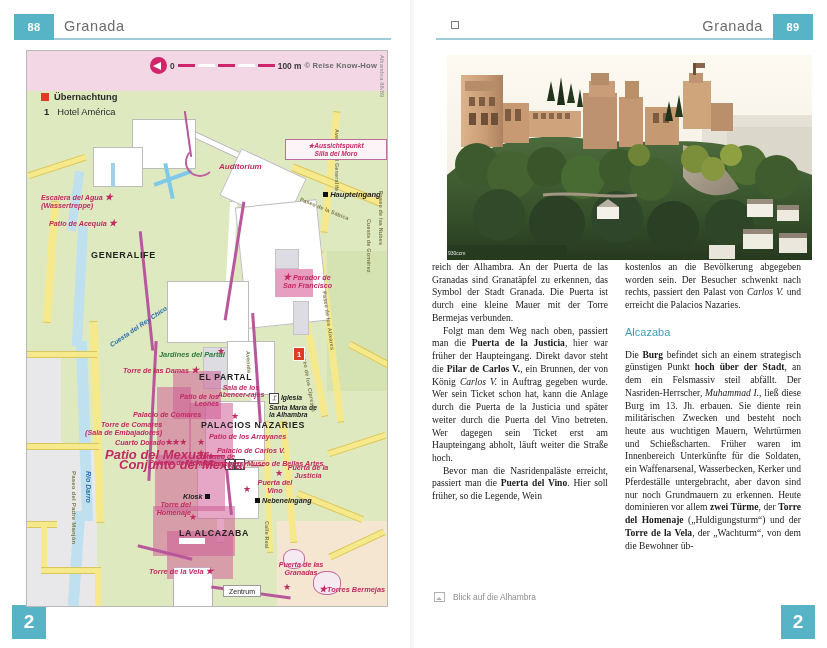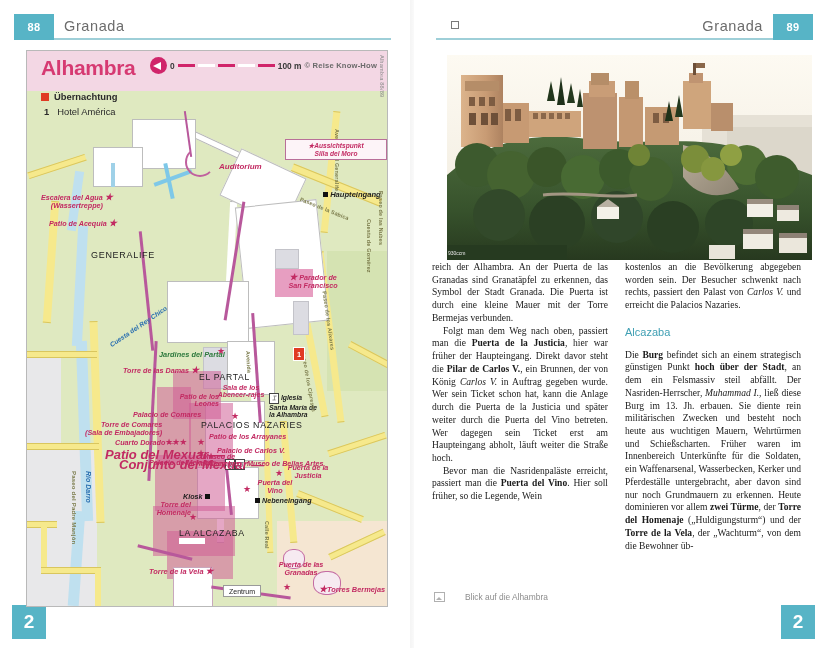--- a/index.html
+++ b/index.html
@@ -87,21 +87,21 @@
 
   
   .lb{position:absolute;z-index:30;font-family:"Liberation Sans",sans-serif;
       line-height:1.05;white-space:nowrap;}
   .lb-it{font-style:italic;font-weight:700;}
   .lb-pink{color:#c22a62;}
   .lb-dark{color:#1e1e1e;}
   .lb-green{color:#2f7a3e;}
   .lb-blue{color:#2a6fb0;}
   .lb-rd{color:#7a7a4a;font-weight:700;font-size:5.4px;letter-spacing:.2px;}
-  .lb-cap{font-weight:400;letter-spacing:.7px;color:#222;}
+  .lb-cap{font-weight:700;letter-spacing:.7px;color:#222;}
   .star{color:#c22a62;font-size:9px;}
   .dot{display:inline-block;width:5px;height:5px;background:#111;}
   .wrap2{white-space:normal;text-align:center;}
 
   .viewbox{position:absolute;z-index:35;background:#fdf4f8;border:.8px solid #b96f99;
            padding:2px 4px;font-family:"Liberation Sans",sans-serif;font-size:6.6px;
            font-style:italic;font-weight:700;color:#c22a62;text-align:center;
            line-height:1.15;}
   .zentrum{position:absolute;z-index:35;background:#ffffff;border:.8px solid #9a9a9a;
            padding:1.5px 5px;font-family:"Liberation Sans",sans-serif;font-size:7px;
@@ -115,21 +115,21 @@
               color:#444;}
 
   
   .photo{position:absolute;left:447px;top:55px;width:365px;height:205px;
          overflow:hidden;background:#cfd9cf;}
   .photo svg{display:block;}
   .photo-credit{position:absolute;left:448px;top:250px;z-index:5;font-size:5px;
                 color:#e8e8e8;font-family:"Liberation Sans",sans-serif;}
   .caption{position:absolute;left:434px;top:592px;width:180px;
            font-family:"Liberation Sans",sans-serif;font-size:8.4px;color:#8d8d8d;
-           display:flex;align-items:center;gap:20px;}
+           display:flex;align-items:center;gap:8px;}
   .cap-ico{display:inline-block;width:9px;height:8px;border:.8px solid #b0b0b0;
            position:relative;}
   .cap-ico:after{content:"";position:absolute;left:1.3px;bottom:1.3px;width:0;height:0;
                  border-left:3px solid transparent;border-right:3px solid transparent;
                  border-bottom:3px solid #b0b0b0;}
 
   .col{position:absolute;top:261px;width:176px;font-size:9.55px;line-height:1.335;
        text-align:justify;}
   .col-a{left:432px;}
   .col-b{left:625px;}
@@ -227,21 +227,20 @@
       <div class="poly wall" style="left:110px;top:500px;width:56px;height:2.5px;transform:rotate(14deg);"></div>
       <div class="poly wall" style="left:184px;top:540px;width:80px;height:2.5px;transform:rotate(8deg);"></div>
       <div class="poly wall" style="left:160px;top:60px;width:2px;height:46px;transform:rotate(-8deg);"></div>
 
       <div class="poly" style="left:158px;top:96px;width:26px;height:26px;border:2.6px solid #c0609e;border-radius:50%;border-right-color:transparent;border-top-color:transparent;background:transparent;"></div>
 
       <div class="poly" style="left:286px;top:520px;width:26px;height:22px;border:1.4px solid #c46ba2;border-radius:45%;background:#f6eaf1;"></div>
       <div class="poly" style="left:256px;top:498px;width:20px;height:18px;border:1.2px solid #c46ba2;border-radius:45%;background:#f6eaf1;"></div>
 
       <div class="map-titleband"></div>
-      <div class="map-title">Alhambra</div>
 
       <div class="scalebar">
         <span class="compass"></span>
         <span>0</span>
         <span class="sb-seg"></span>
         <span class="sb-seg w"></span>
         <span class="sb-seg"></span>
         <span class="sb-seg w"></span>
         <span class="sb-seg"></span>
         <span>100 m</span>
@@ -265,27 +264,27 @@
         <span>Silla del Moro</span>
       </div>
       <div class="zentrum" style="left:196px;top:534px;">Zentrum</div>
       <div class="hotelmark" style="left:266px;top:296px;">1</div>
 
       <div class="lb lb-it lb-pink" style="left:192px;top:112px;font-size:8px;">Auditorium</div>
 
       <div class="lb lb-it lb-dark" style="left:296px;top:140px;font-size:7.6px;"><span class="dot"></span> <span>Haupteingang</span></div>
       <div class="lb lb-it lb-dark" style="left:228px;top:446px;font-size:7.2px;"><span class="dot"></span> <span>Nebeneingang</span></div>
 
-      <div class="lb lb-it lb-pink" style="left:14px;top:142px;font-size:7.2px;text-align:center;"><span>Escalera del Agua</span> <span class="star">★</span><br><span>(Wassertreppe)</span></div>
+      <div class="lb lb-it lb-pink" style="left:14px;top:142px;font-size:7.2px;text-align:left;"><span>Escalera del Agua</span> <span class="star">★</span><br><span>(Wassertreppe)</span></div>
 
       <div class="lb lb-it lb-pink" style="left:22px;top:168px;font-size:7.2px;"><span>Patio de Acequia</span> <span class="star">★</span></div>
 
       <div class="lb lb-cap" style="left:64px;top:200px;font-size:9px;">GENERALIFE</div>
 
-      <div class="lb lb-it lb-pink wrap2" style="left:256px;top:222px;font-size:7.2px;width:60px;text-align:center;"><span class="star">★</span> <span>Parador de</span><br><span>San Francisco</span></div>
+      <div class="lb lb-it lb-pink wrap2" style="left:256px;top:222px;font-size:7.2px;width:60px;text-align:left;"><span class="star">★</span> <span>Parador de</span><br><span>San Francisco</span></div>
 
       <div class="lb lb-it lb-blue" style="left:82px;top:292px;font-size:6.6px;transform:rotate(-34deg);transform-origin:left top;">Cuesta del Rey Chico</div>
 
       <div class="lb lb-it lb-green" style="left:132px;top:300px;font-size:7.4px;"><span>Jardines del Partal</span></div>
       <div class="lb" style="left:190px;top:290px;"><span class="star">★</span></div>
 
       <div class="lb lb-it lb-pink" style="left:96px;top:315px;font-size:7.2px;"><span>Torre de las Damas</span> <span class="star">★</span></div>
 
       <div class="lb lb-cap" style="left:172px;top:322px;font-size:8.6px;">EL PARTAL</div>
 

